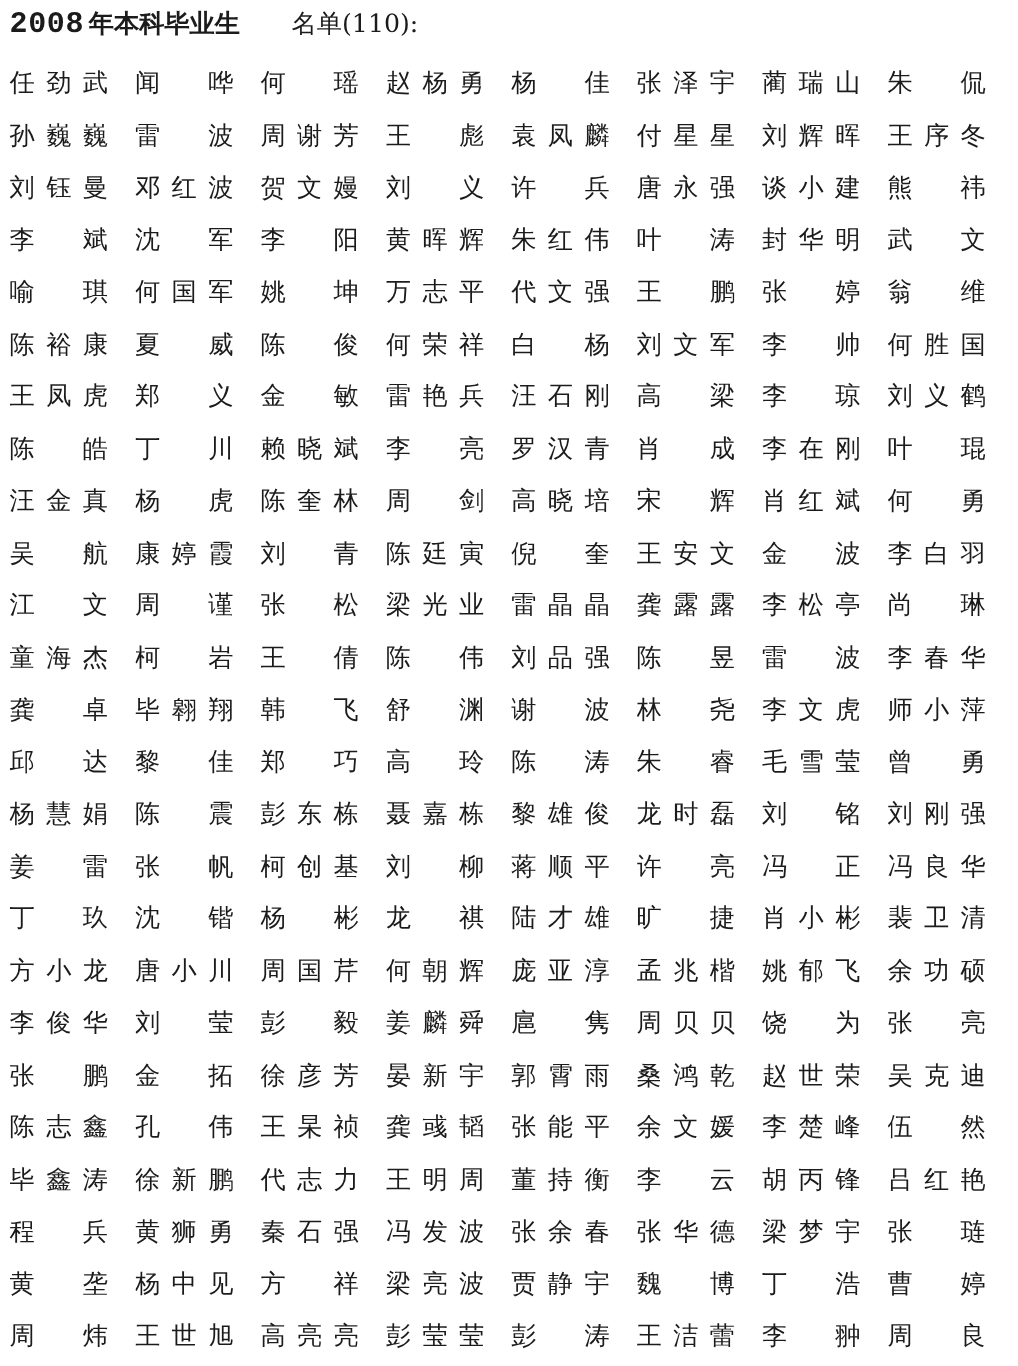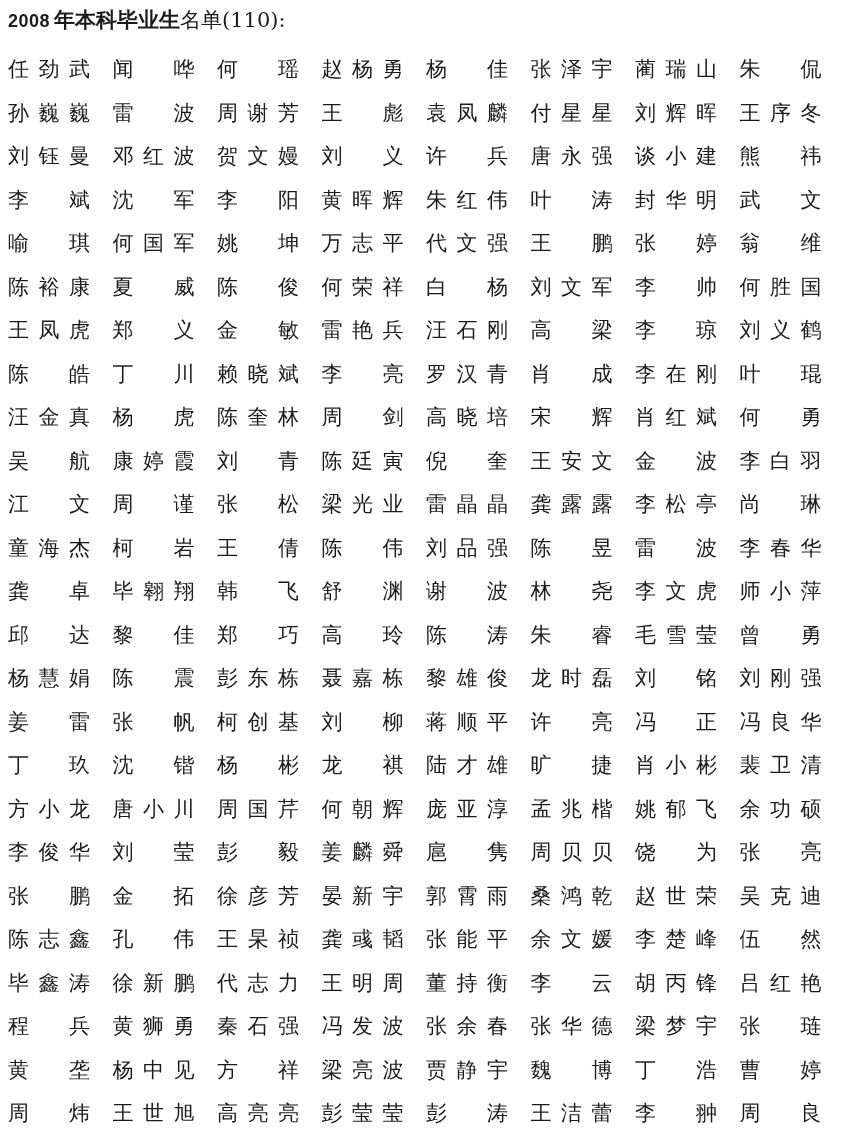--- a/index.html
+++ b/index.html
@@ -18,36 +18,37 @@
     padding: 5px 6px 0 8px;
   }
   .title {
     margin: 0 0 12px 0;
     font-size: 21px;
     font-weight: normal;
     line-height: 30px;
     white-space: nowrap;
   }
   .title .t-year {
-    font-family: Liberation Sans, sans-serif;
+    font-family: Liberation Mono, monospace;
     font-weight: bold;
-    font-size: 18px;
+    font-size: 25px;
     letter-spacing: 0.5px;
   }
   .title .t-bold {
     font-family: "Liberation Sans", "DejaVu Sans", sans-serif;
     font-weight: bold;
     font-size: 21px;
     margin-left: 4px;
     margin-top: 18px;
   }
   .title .t-reg {
     font-family: "DejaVu Serif", "Liberation Serif", serif;
     font-weight: normal;
     font-size: 21px;
+    margin-left: 43px;
   }
   .grid {
     display: grid;
     grid-template-columns: repeat(8, 1fr);
     width: 836px;
   }
   .name {
     display: block;
     width: 82px;
     height: 43.5px;

